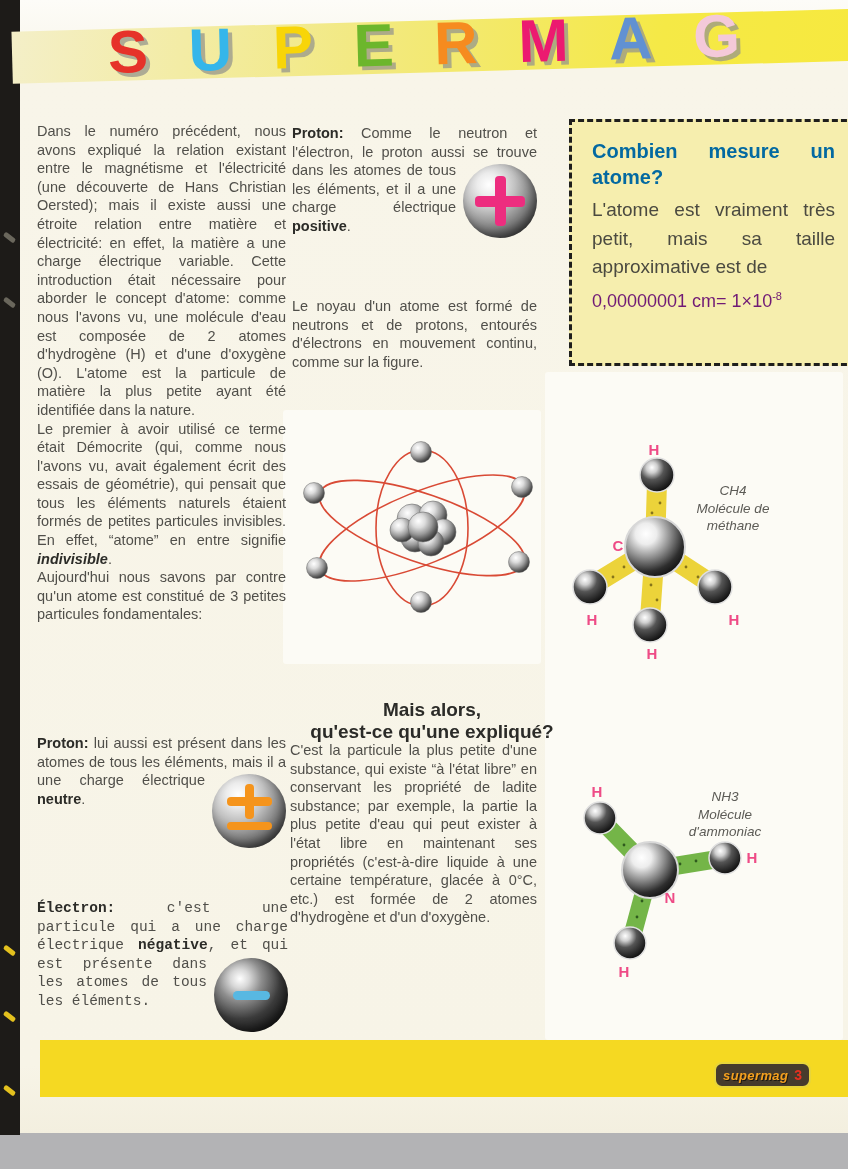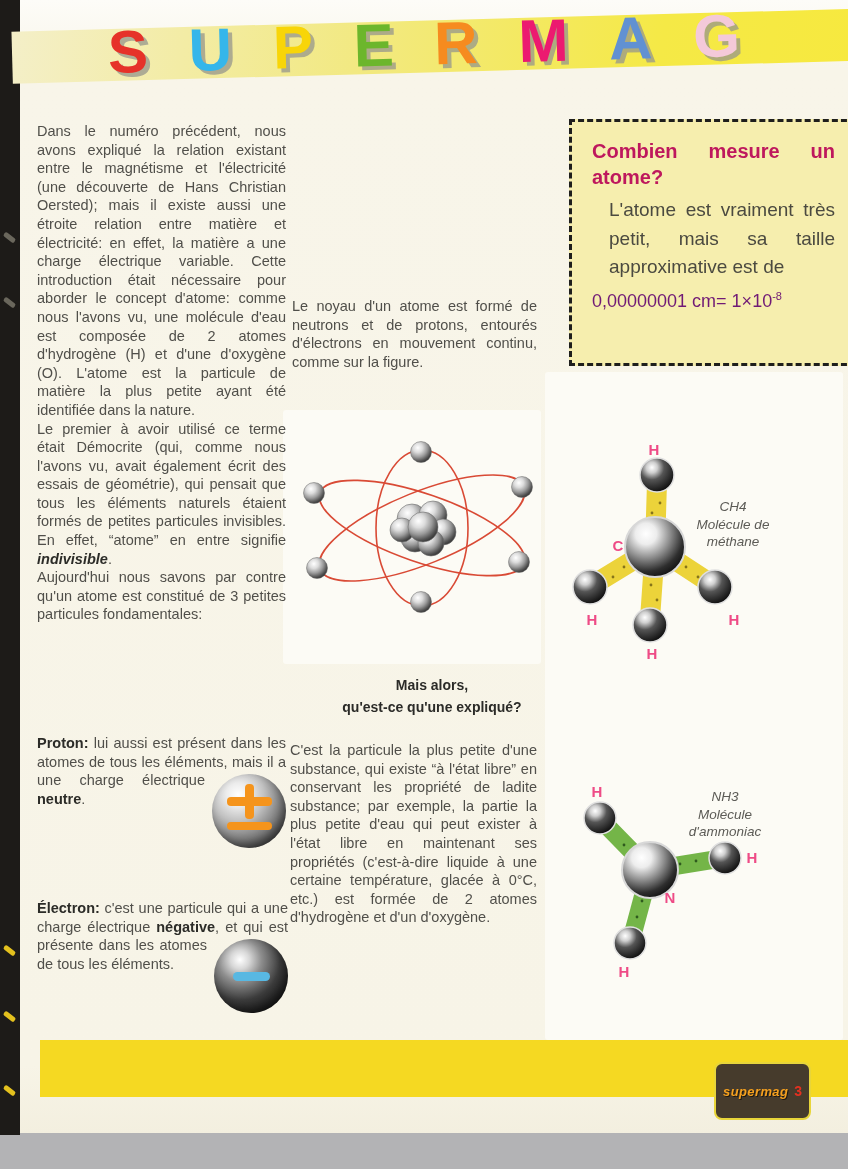--- a/index.html
+++ b/index.html
@@ -38,39 +38,39 @@
   .sym-plus .bv{left:32px;top:12px;width:11px;height:50px;}
   .sym-plus .bh{left:12px;top:32px;width:50px;height:11px;}
   .sym-neutral .bv{left:33px;top:10px;width:9px;height:35px;}
   .sym-neutral .bh{left:15px;top:23px;width:45px;height:9px;}
   .sym-neutral .bh2{left:15px;top:48px;width:45px;height:8px;}
   .sym-minus .bh{left:19px;top:33px;width:37px;height:9px;border-radius:5px;}
 
   
   .infobox{position:absolute;left:549px;top:119px;width:287px;height:247px;box-sizing:border-box;
            background:#f6eeae;border:3px dashed #1e1e1c;padding:16px 18px 12px 20px;}
-  .infobox h2{margin:0 0 6px 0;font-size:20px;line-height:26px;color:#be185d;text-align:justify;}
-  .infobox .ib-body{font-size:19px;line-height:28.5px;color:#4b4a40;text-align:justify;margin-left:17px;}
+  .infobox h2{margin:0 0 6px 0;font-size:20px;line-height:26px;color:#0369a1;text-align:justify;}
+  .infobox .ib-body{font-size:19px;line-height:28.5px;color:#4b4a40;text-align:justify;}
   .infobox .ib-formula{margin-top:8px;font-size:18px;font-weight:normal;}
   .infobox sup{font-size:11px;}
 
   .photo{position:absolute;background:#fcfbf5;border-radius:3px;}
 
-  .mid-heading{position:absolute;left:283px;top:674px;width:258px;text-align:center;
-               font-weight:bold;font-size:14px;line-height:22px;color:#2b2b28;}
+  .mid-heading{position:absolute;left:283px;top:699px;width:258px;text-align:center;
+               font-weight:bold;font-size:19px;line-height:22px;color:#2b2b28;}
 
   .caption{position:absolute;font-style:italic;color:#5c5b56;font-size:13.5px;line-height:17.5px;
            text-align:center;}
 
   .mol-lbl{font-family:"Liberation Sans",sans-serif;font-size:15px;font-weight:bold;fill:#ee4b86;}
 
   
   .footband{position:absolute;left:20px;top:1040px;width:828px;height:57px;background:#f5d922;}
   .badge{position:absolute;left:714px;top:1062px;height:22px;display:flex;align-items:center;gap:6px;
-         background:#463b2c;border:2px solid #e8d53a;border-radius:8px;padding:16px 7px;}
+         background:#463b2c;border:2px solid #e8d53a;border-radius:8px;padding:0 7px;}
   .badge .blogo{color:#f5a01e;font-weight:bold;font-style:italic;font-size:13px;letter-spacing:.4px;
                 text-shadow:1px 1px 0 #1c1812;}
   .badge .bnum{color:#e53020;font-weight:bold;font-size:14px;}
 </style>
 </head>
 <body>
 
 <div class="scan">
 
   <div class="spine">
@@ -108,28 +108,36 @@
     <div class="txt" style="left:17px;top:734px;width:249px;">
       <b>Proton:</b><span> lui aussi est présent dans les atomes de tous les éléments, mais il a</span>
       <span class="sphere sym-neutral" style="color: rgb(245, 148, 28);">
           <span class="bar bv"></span>
           <span class="bar bh"></span>
           <span class="bar bh2"></span>
         </span>
       <span> une charge électrique </span><b>neutre</b><span>.</span>
     </div>
 
-    <div class="txt" style="left:17px;top:899px;width:251px;">
+    <div class="txt" style="left:17px;top:899px;width:251px;font-family:Liberation Mono, monospace;">
       <b>Électron:</b><span> c'est une particule qui a une charge électrique </span><b>négative</b><span>, et qui est</span>
       <span class="sphere dark sym-minus" style="color: rgb(88, 184, 226);">
           <span class="bar bh"></span>
         </span>
       <span> présente dans les atomes de tous les éléments.</span>
     </div>
 
+    <div class="txt" style="left:272px;top:124px;width:245px;">
+      <b>Proton:</b><span> Comme le neutron et l'électron, le proton aussi se trouve</span>
+      <span class="sphere sym-plus" style="color: rgb(237, 45, 127);">
+          <span class="bar bv"></span>
+          <span class="bar bh"></span>
+        </span>
+      <span> dans les atomes de tous les éléments, et il a une charge électrique </span><b>positive</b><span>.</span>
+    </div>
 
     <div class="txt" style="left:272px;top:297px;width:245px;">
       <p><span>Le noyau d'un atome est formé de neutrons et de protons, entourés d'électrons en mouvement continu, comme sur la figure.</span></p>
     </div>
 
     <svg style="position:absolute;left:267px;top:418px;" width="250" height="240">
       <defs>
         <radialGradient id="gSilver" cx="35%" cy="30%" r="75%">
           <stop offset="0%" stop-color="#ffffff"></stop>
           <stop offset="30%" stop-color="#dcdcdc"></stop>
@@ -213,21 +221,21 @@
           <circle cx="92" cy="200" r="17"></circle>
         <circle cx="32" cy="162" r="17"></circle>
           <circle cx="157" cy="162" r="17"></circle>
       </g>
       <text class="mol-lbl" x="96" y="30" text-anchor="middle">H</text>
       <text class="mol-lbl" x="60" y="126" text-anchor="middle">C</text>
       <text class="mol-lbl" x="34" y="200" text-anchor="middle">H</text>
       <text class="mol-lbl" x="176" y="200" text-anchor="middle">H</text>
       <text class="mol-lbl" x="94" y="234" text-anchor="middle">H</text>
     </svg>
-    <div class="caption" style="left:643px;top:482px;width:140px;margin-top:16px;">
+    <div class="caption" style="left:643px;top:482px;width:140px;">
       <div>CH4</div>
       <div>Molécule de</div>
       <div>méthane</div>
     </div>
 
     <svg style="position:absolute;left:540px;top:765px;" width="250" height="250">
       <g stroke="#74b548" stroke-width="18" stroke-linecap="round">
         <line x1="90" y1="105" x2="46" y2="60"></line>
         <line x1="90" y1="105" x2="158" y2="94"></line>
         <line x1="90" y1="105" x2="72" y2="172"></line>

